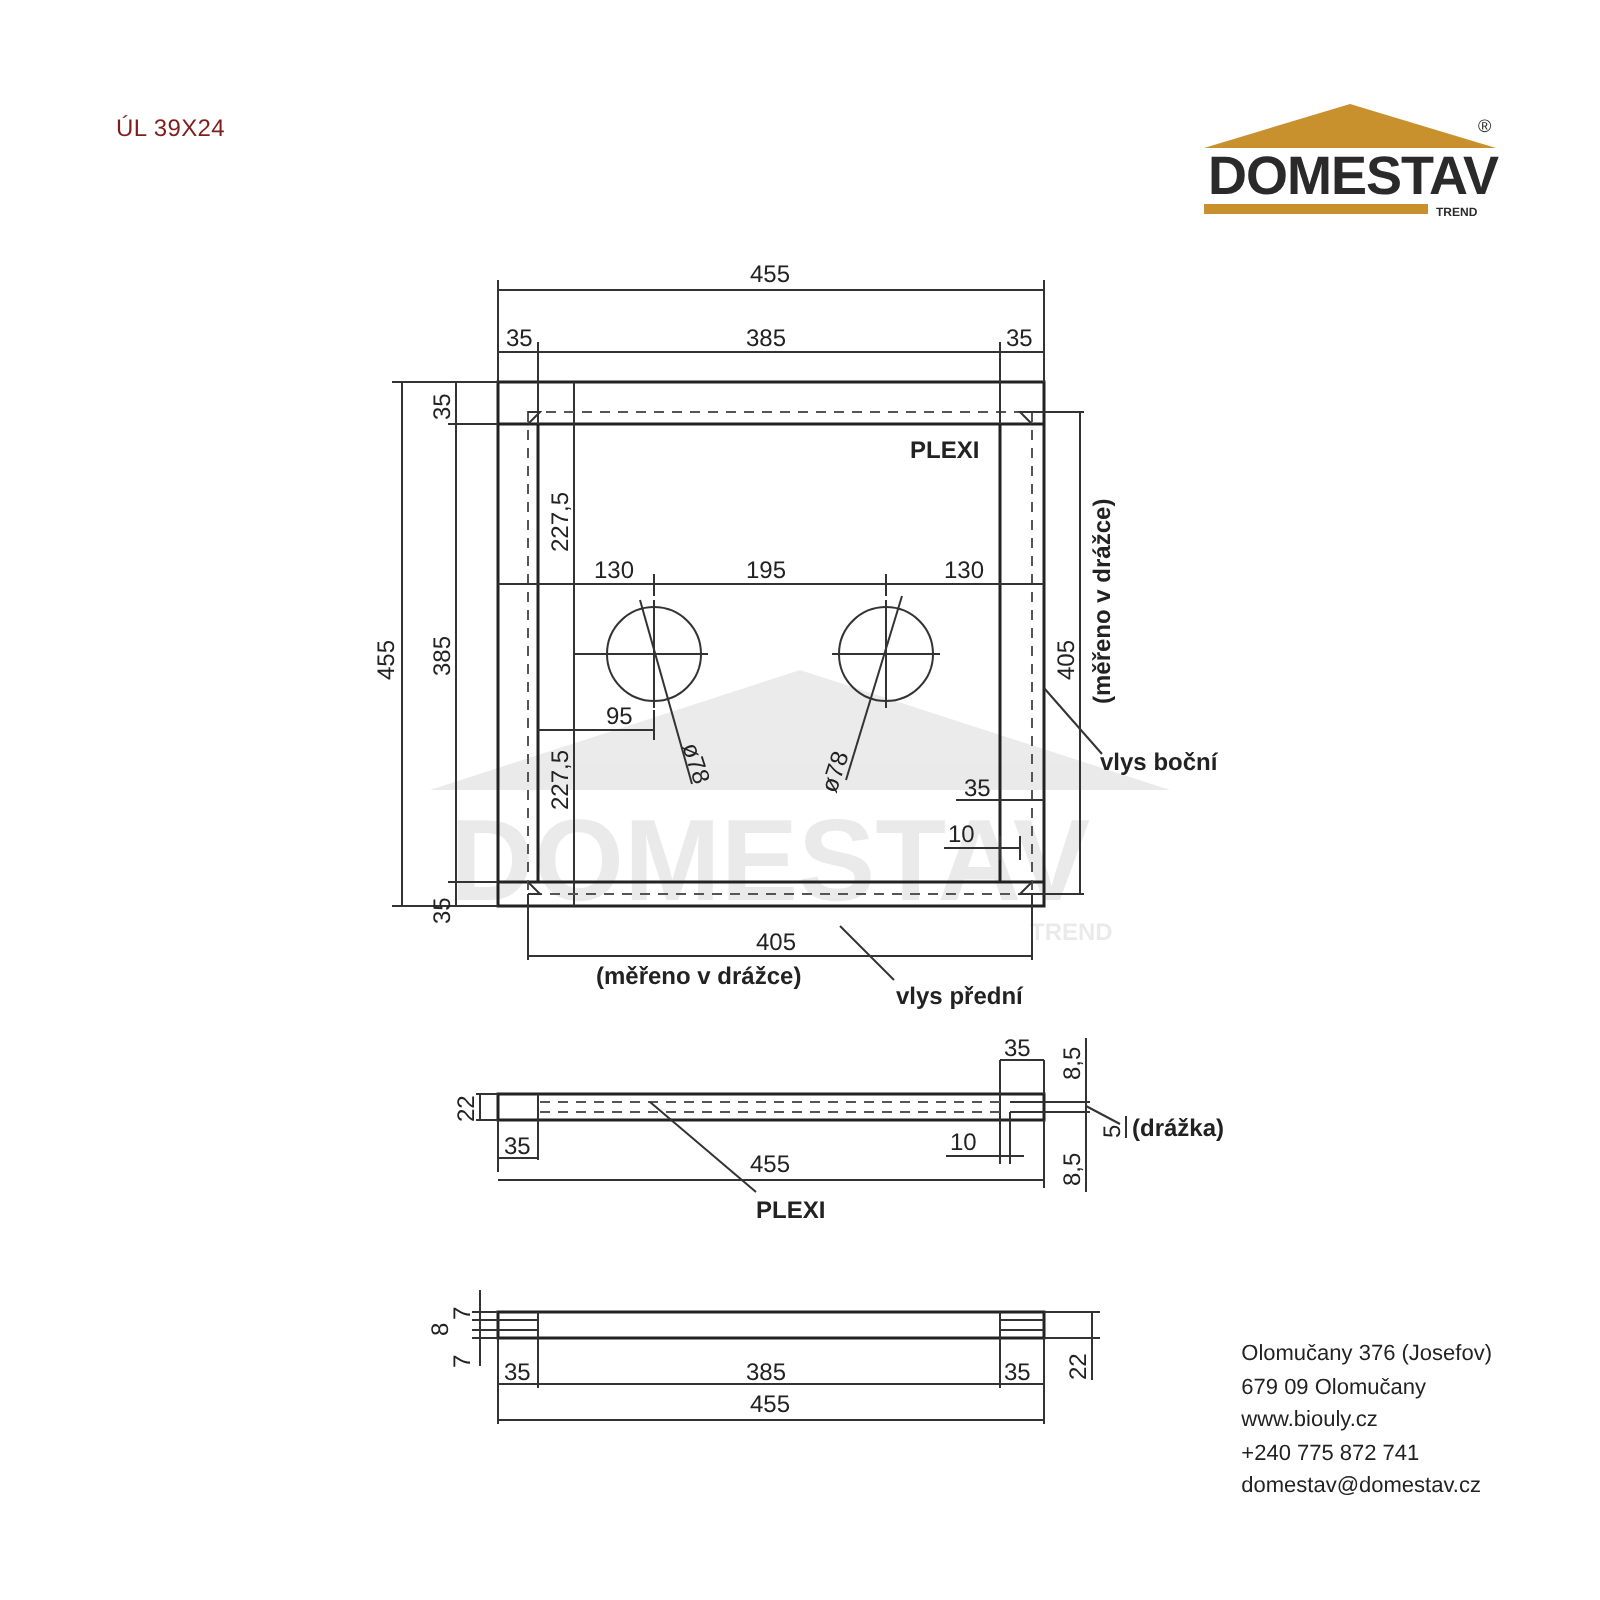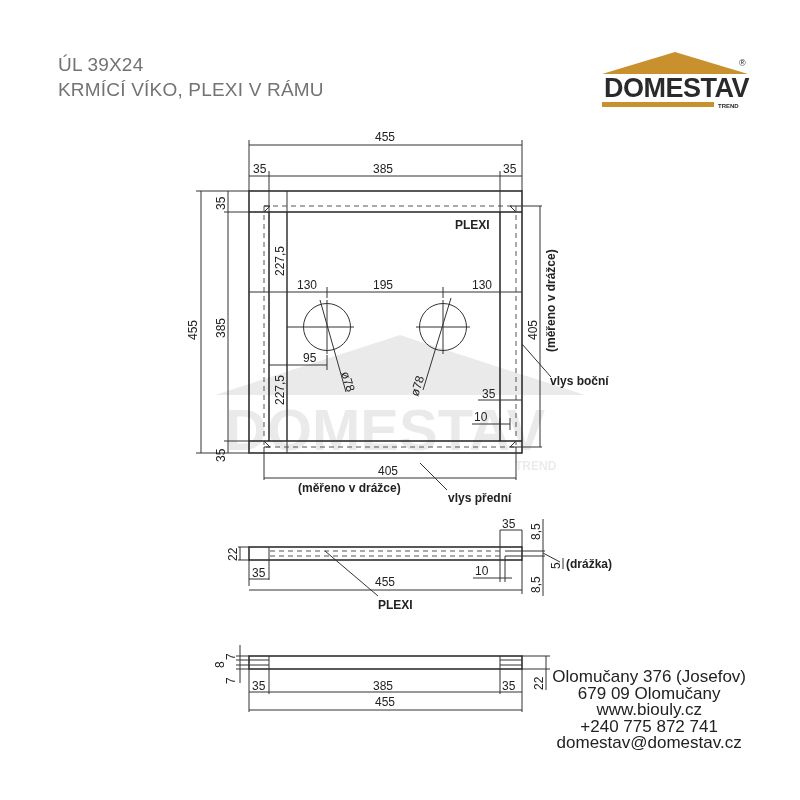--- a/index.html
+++ b/index.html
@@ -1,34 +1,33 @@
 <!DOCTYPE html>
 <html><head>
 <meta charset="utf-8">
 <style>
   html, body { margin:0; padding:0; background:#ffffff; }
   body { width:800px; height:800px; position:relative; overflow:hidden; font-family:"Liberation Sans", sans-serif; }
-  .title-block { position:absolute; left:58px; top:52px; color:#737373; font-size:19px; line-height:25px; letter-spacing:0.2px; }
+  .title-block { position:absolute; left:58px; top:52px; color:#7f1d1d; font-size:12px; line-height:25px; letter-spacing:0.2px; }
   .title-block div { white-space:nowrap; }
   .logo { position:absolute; left:600px; top:50px; width:150px; height:66px; }
-  .contact { position:absolute; right:54px; top:669px; text-align:center; font-size:17px; line-height:16.5px; color:#222; }
+  .contact { position:absolute; right:54px; top:669px; text-align:left; font-size:11px; line-height:16.5px; color:#222; }
   svg.drawing { position:absolute; left:0; top:0; }
   svg text { font-family:"Liberation Sans", sans-serif; fill:#222; }
   .dim { font-size:12px; }
   .lbl { font-size:12px; font-weight:bold; }
   .ln { stroke:#333; stroke-width:1; fill:none; }
   .thick { stroke:#222; stroke-width:1.5; fill:none; }
   .dash { stroke:#555; stroke-width:1; stroke-dasharray:5 4; fill:none; }
 </style>
 </head>
 <body>
 
 <div class="title-block">
   <div>ÚL 39X24</div>
-  <div>KRMÍCÍ VÍKO, PLEXI V RÁMU</div>
 </div>
 
 <svg class="logo" viewBox="0 0 150 66">
   <polygon points="2,24 75,2 148,24" fill="#c8912e"></polygon>
   <text x="4" y="47" style="font-size:27px;font-weight:bold;fill:#2a2a2a;letter-spacing:-0.5px;">DOMESTAV</text>
   <rect x="2" y="52" width="112" height="5" fill="#c8912e"></rect>
   <text x="118" y="58" style="font-size:6px;font-weight:bold;fill:#2a2a2a;">TREND</text>
   <text x="139" y="16" style="font-size:9px;fill:#2a2a2a;">®</text>
 </svg>
 

